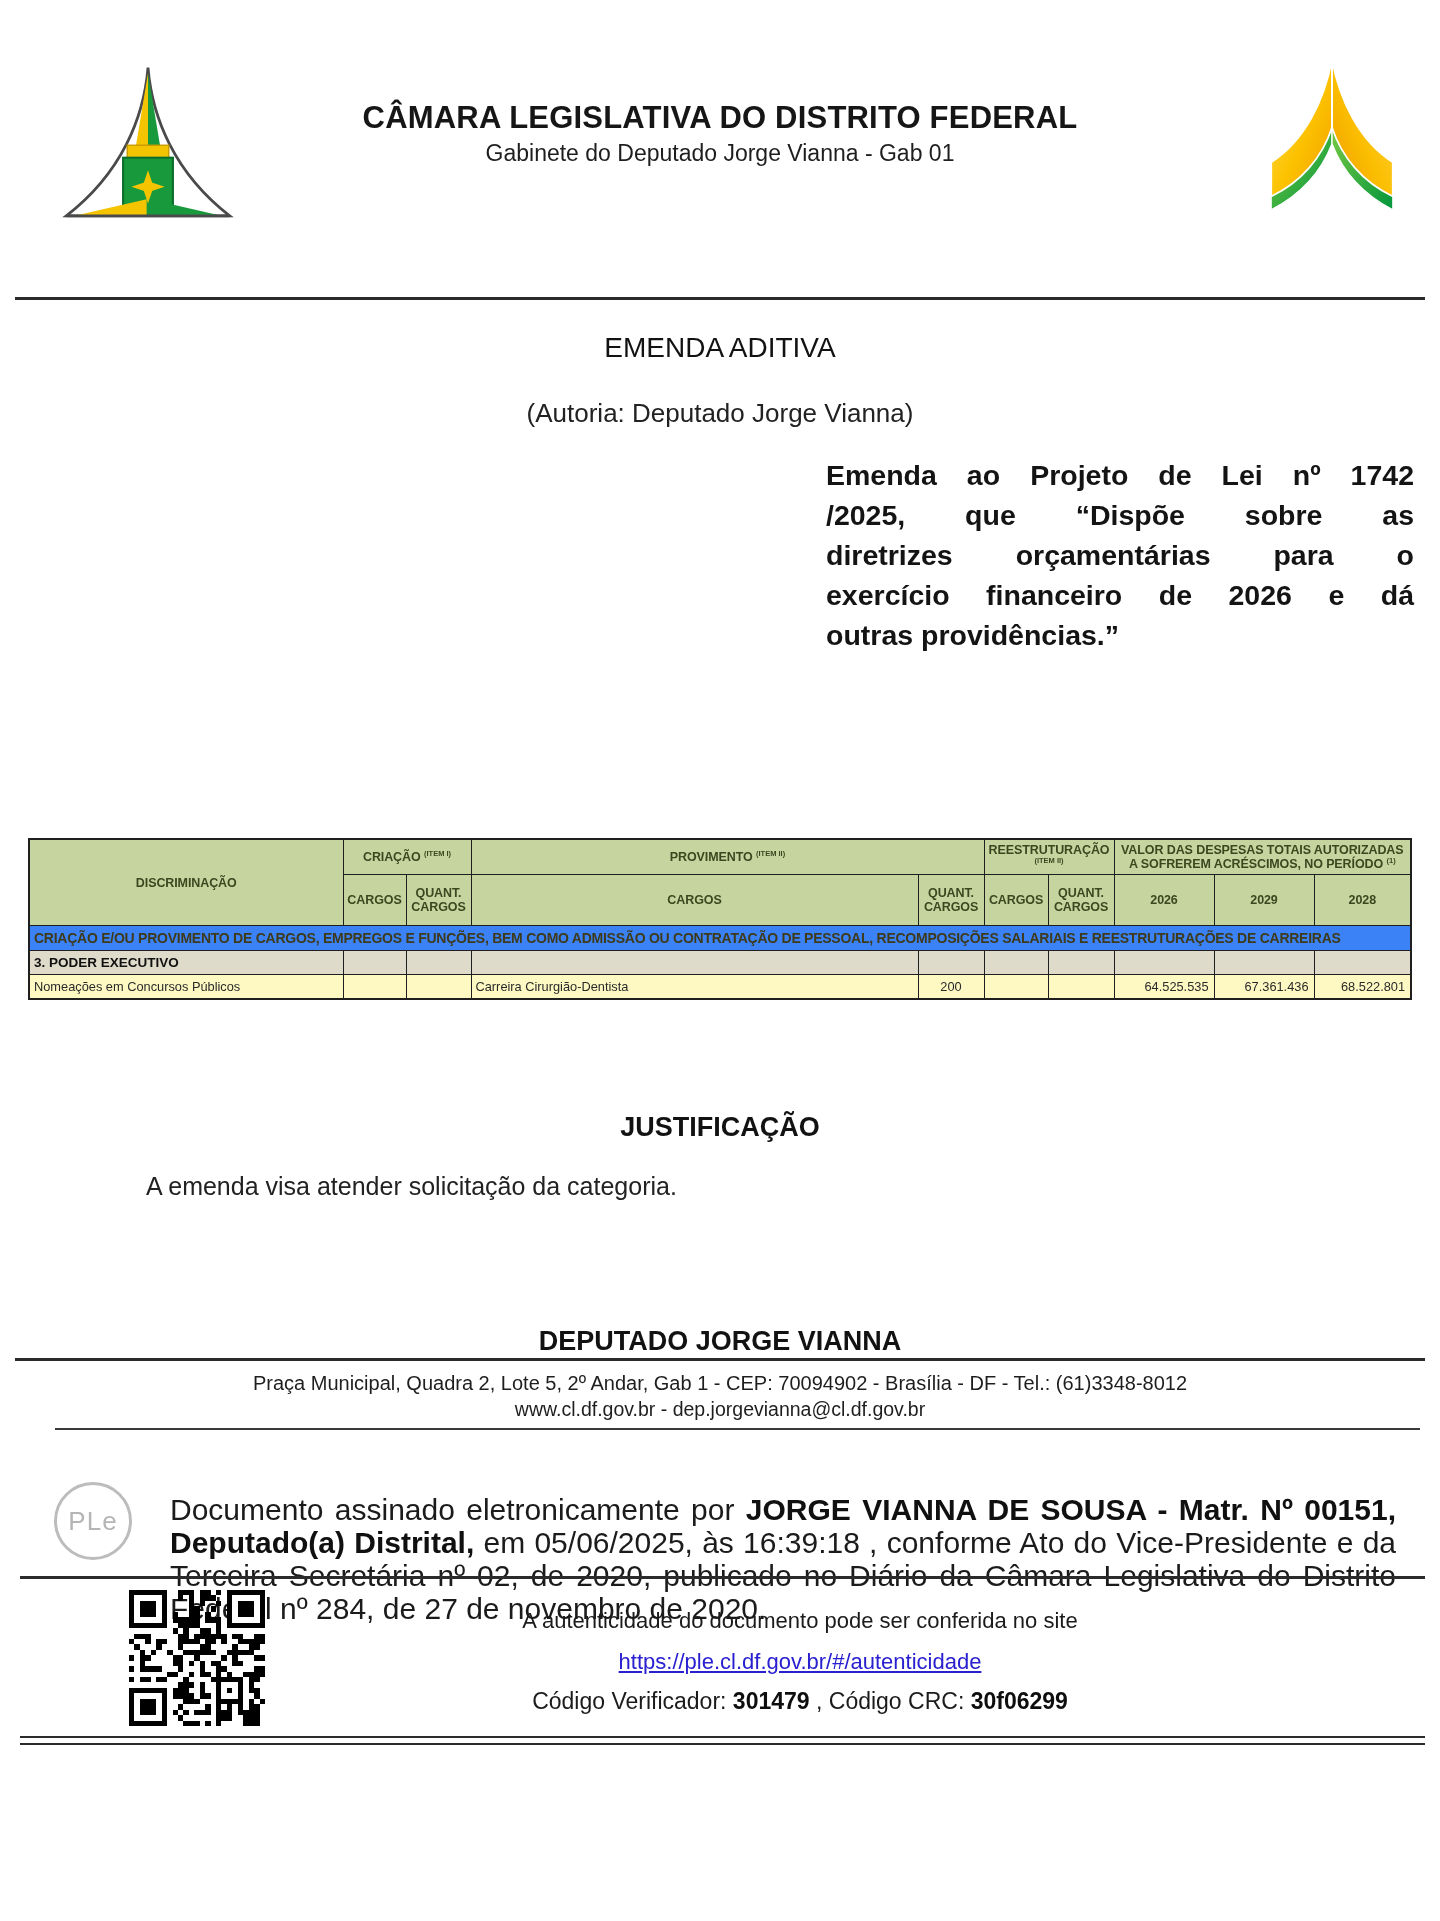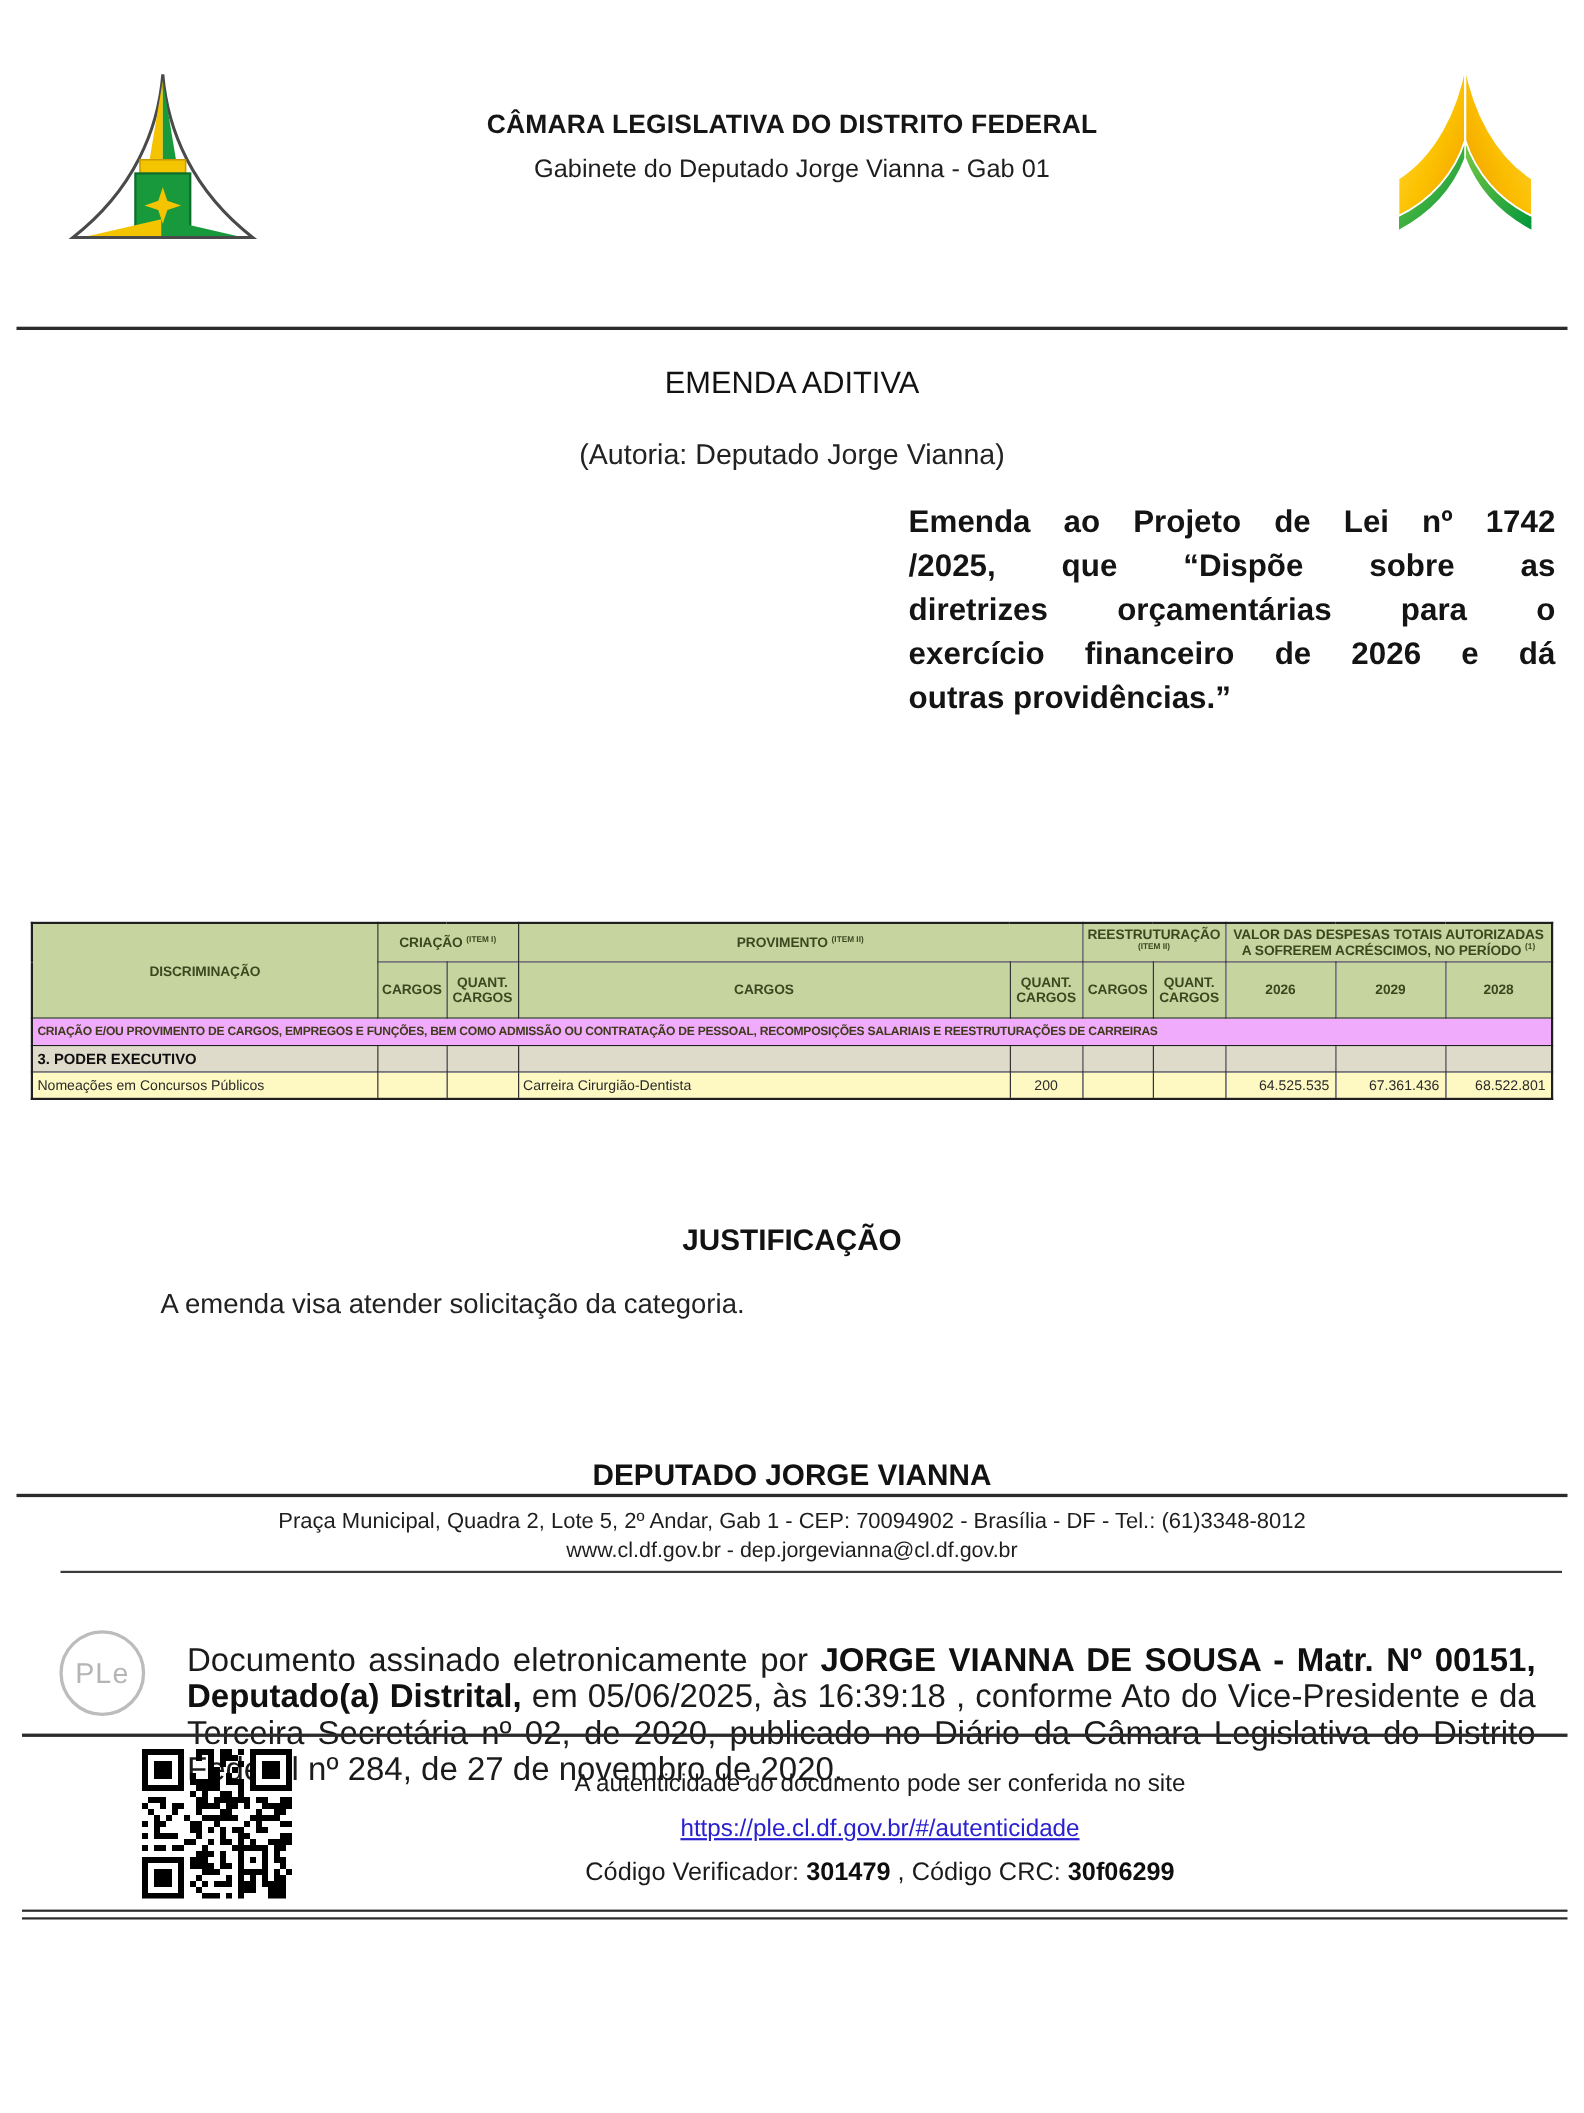--- a/index.html
+++ b/index.html
@@ -8,21 +8,21 @@
     width:1440px;height:1921px;
     background:#ffffff;
     font-family:"Liberation Sans","DejaVu Sans",sans-serif;
     color:#1c1c1c;
     overflow:hidden;
   }
   .abs{position:absolute;}
   .centered{left:0;width:100%;text-align:center;}
 
   
-  .org-title{top:100px;font-size:24px;font-weight:bold;letter-spacing:.2px;color:#161616;}
+  .org-title{top:100px;font-size:31px;font-weight:bold;letter-spacing:.2px;color:#161616;}
   .org-sub{top:140px;font-size:23px;color:#1e1e1e;}
 
   
   .rule{background:#2b2b2b;height:3px;}
   .rule-thin{background:#3a3a3a;height:2px;}
   .rule-double{height:5px;border-top:2px solid #2b2b2b;border-bottom:2px solid #2b2b2b;background:#fff;}
 
   
   .doc-title{top:332px;font-size:28px;font-weight:normal;color:#121212;}
   .authorship{top:398px;font-size:26px;color:#222;}
@@ -46,21 +46,21 @@
   table.budget{border:2px solid #1f1f1f;}
   tr.h1 th,tr.h2 th{
     background:#c6d5a0;color:#3c471f;font-size:12.5px;font-weight:bold;
     text-align:center;vertical-align:middle;line-height:1.12;letter-spacing:-.1px;
   }
   tr.h1 th{height:34px;}
   tr.h2 th{height:50px;}
   th.valor{text-align:left;padding-left:5px;}
   table.budget sup{font-size:7.5px;letter-spacing:0;}
   tr.banner td{
-    background:#f0abfc;color:#3e3a1a;font-size:11px;font-weight:bold;
+    background:#3b82f6;color:#3e3a1a;font-size:14px;font-weight:bold;
     height:24px;letter-spacing:-.25px;white-space:nowrap;padding-left:4px;
   }
   tr.section td{background:#dfdbca;height:23px;}
   tr.section td.lbl{color:#101010;font-size:13.5px;font-weight:bold;white-space:nowrap;padding-left:4px;}
   tr.data td{background:#fef9c3;height:23px;font-size:12.8px;color:#2a2a2a;}
   tr.data td.txt{text-align:left;padding-left:4px;white-space:nowrap;}
   tr.data td.num{text-align:right;padding-right:5px;}
   tr.data td.ctr{text-align:center;}
 
   

